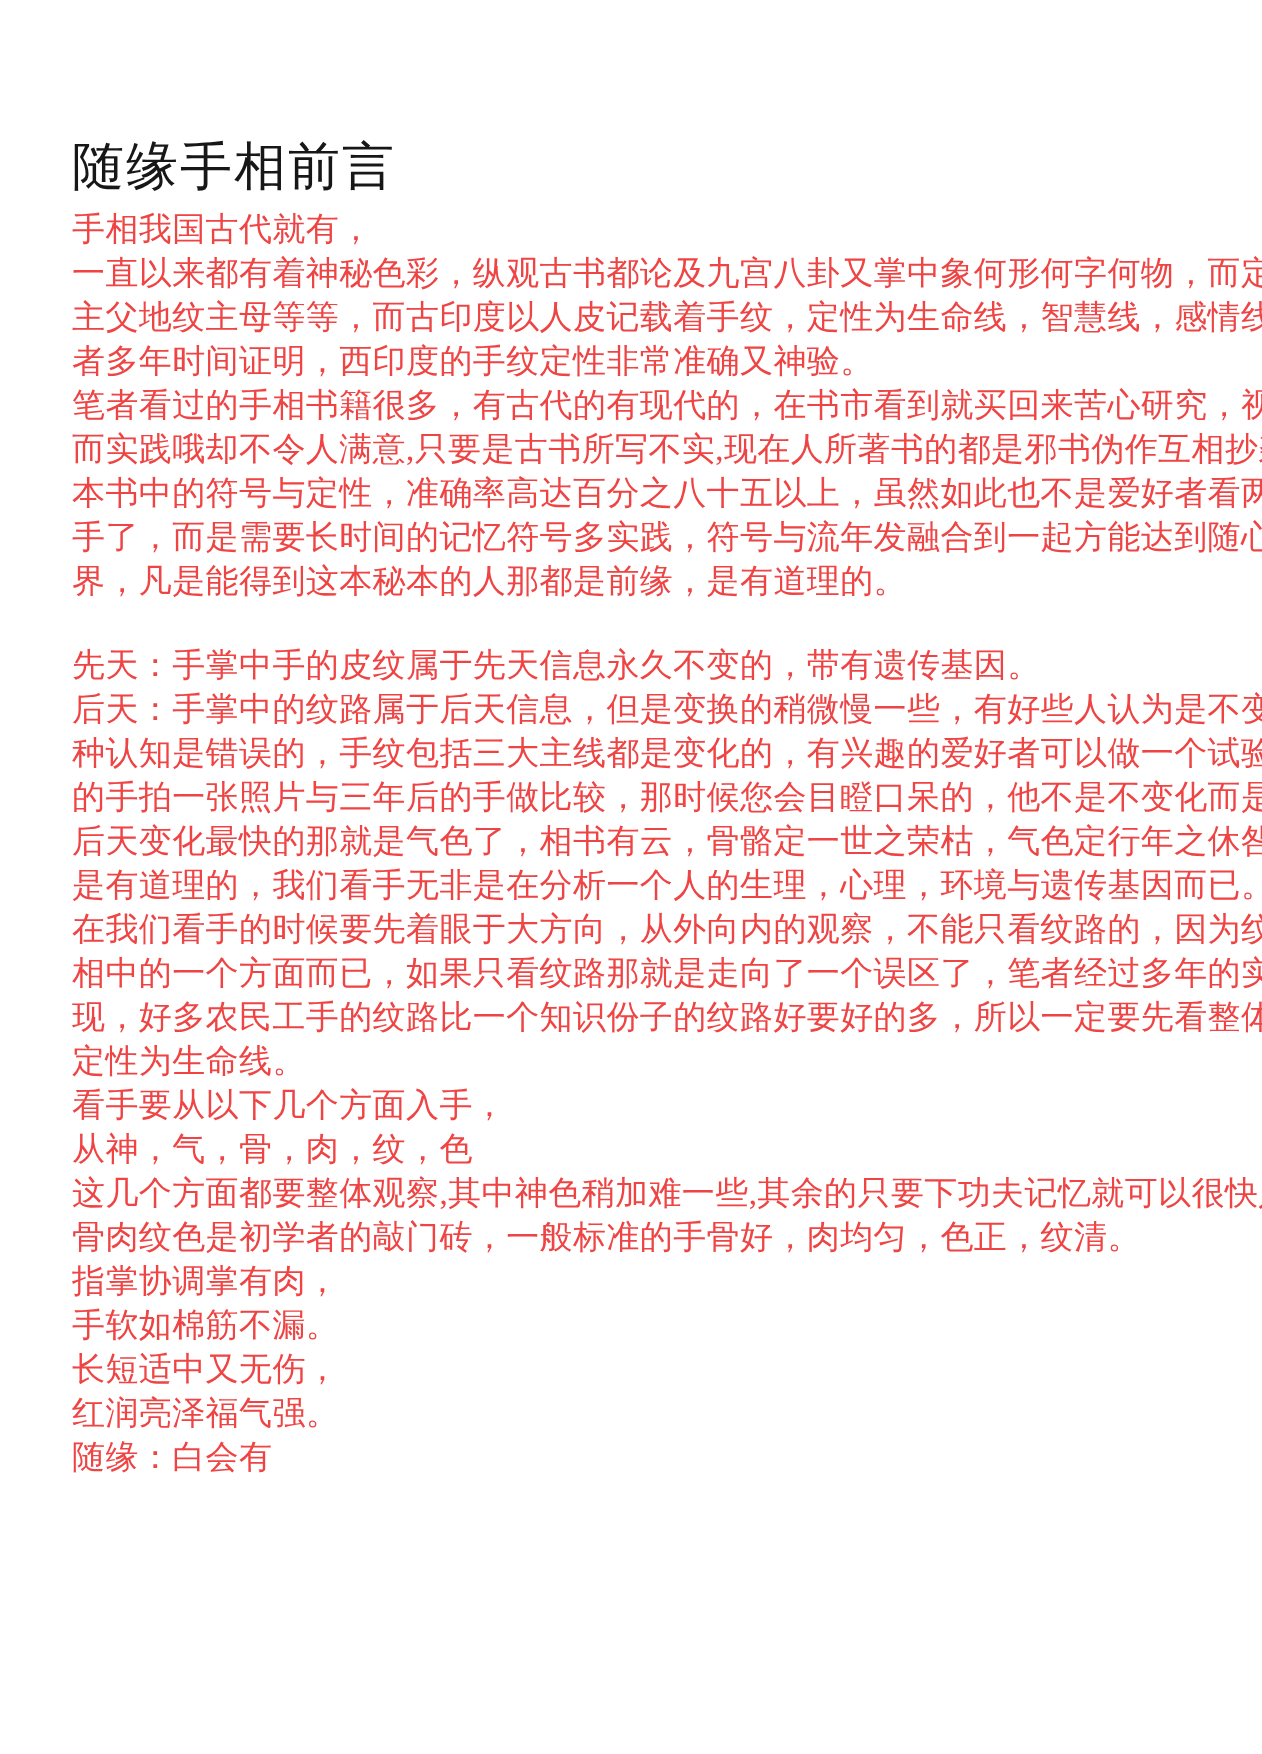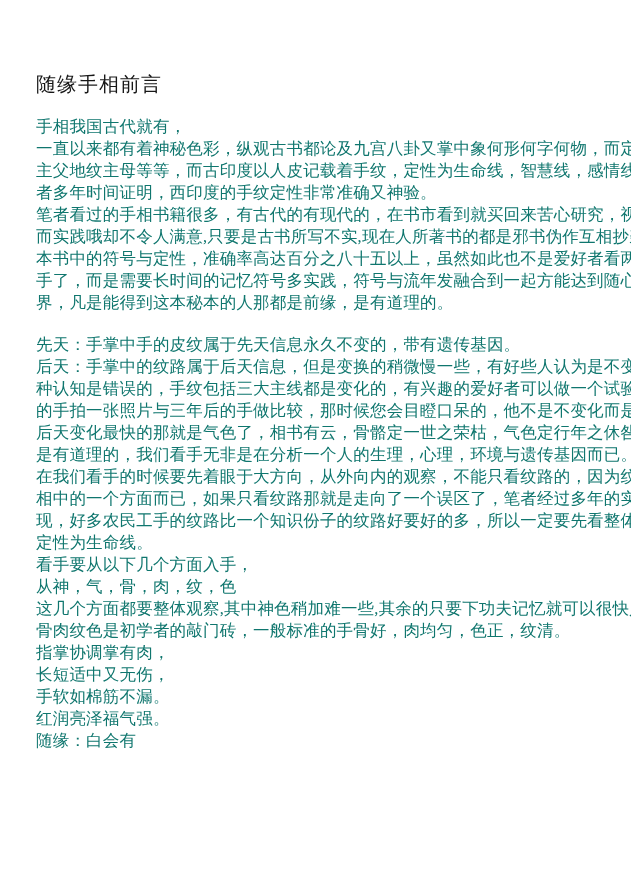--- a/index.html
+++ b/index.html
@@ -16,31 +16,31 @@
     font-family: "Liberation Serif", "DejaVu Serif", serif;
     color: #1c1c1c;
   }
   .content {
     position: absolute;
     left: 36px;
     top: 64px;
     width: 570px;
   }
   h1.doc-title {
-    margin: 0 0 12px 0;
-    font-size: 20px;
+    margin: 0 0 0 0;
+    font-size: 26px;
     line-height: 40px;
     font-weight: 500;
     letter-spacing: 1px;
     color: #171717;
     font-family: "Liberation Serif", "DejaVu Serif", serif;
   }
   .doc-body {
     font-size: 16.5px;
-    color: #0f766e;
+    color: #ef4444;
   }
   .doc-body .line {
     height: 22px;
     line-height: 22px;
     white-space: nowrap;
     letter-spacing: 0.2px;
   }
   .doc-body .line.blank {
     height: 20px;
   }
@@ -70,19 +70,19 @@
         <div class="line">是有道理的，我们看手无非是在分析一个人的生理，心理，环境与遗传基因而已。</div>
         <div class="line">在我们看手的时候要先着眼于大方向，从外向内的观察，不能只看纹路的，因为纹路只是手</div>
         <div class="line">相中的一个方面而已，如果只看纹路那就是走向了一个误区了，笔者经过多年的实践经验发</div>
         <div class="line">现，好多农民工手的纹路比一个知识份子的纹路好要好的多，所以一定要先看整体格局以后</div>
         <div class="line">定性为生命线。</div>
         <div class="line">看手要从以下几个方面入手，</div>
         <div class="line">从神，气，骨，肉，纹，色</div>
         <div class="line">这几个方面都要整体观察,其中神色稍加难一些,其余的只要下功夫记忆就可以很快入门的。</div>
         <div class="line">骨肉纹色是初学者的敲门砖，一般标准的手骨好，肉均匀，色正，纹清。</div>
         <div class="line">指掌协调掌有肉，</div>
+        <div class="line">手软如棉筋不漏。</div>
         <div class="line">长短适中又无伤，</div>
-        <div class="line">手软如棉筋不漏。</div>
         <div class="line">红润亮泽福气强。</div>
         <div class="line">随缘：白会有</div>
       </div>
   </div>
 </div>
 
 </body></html>

